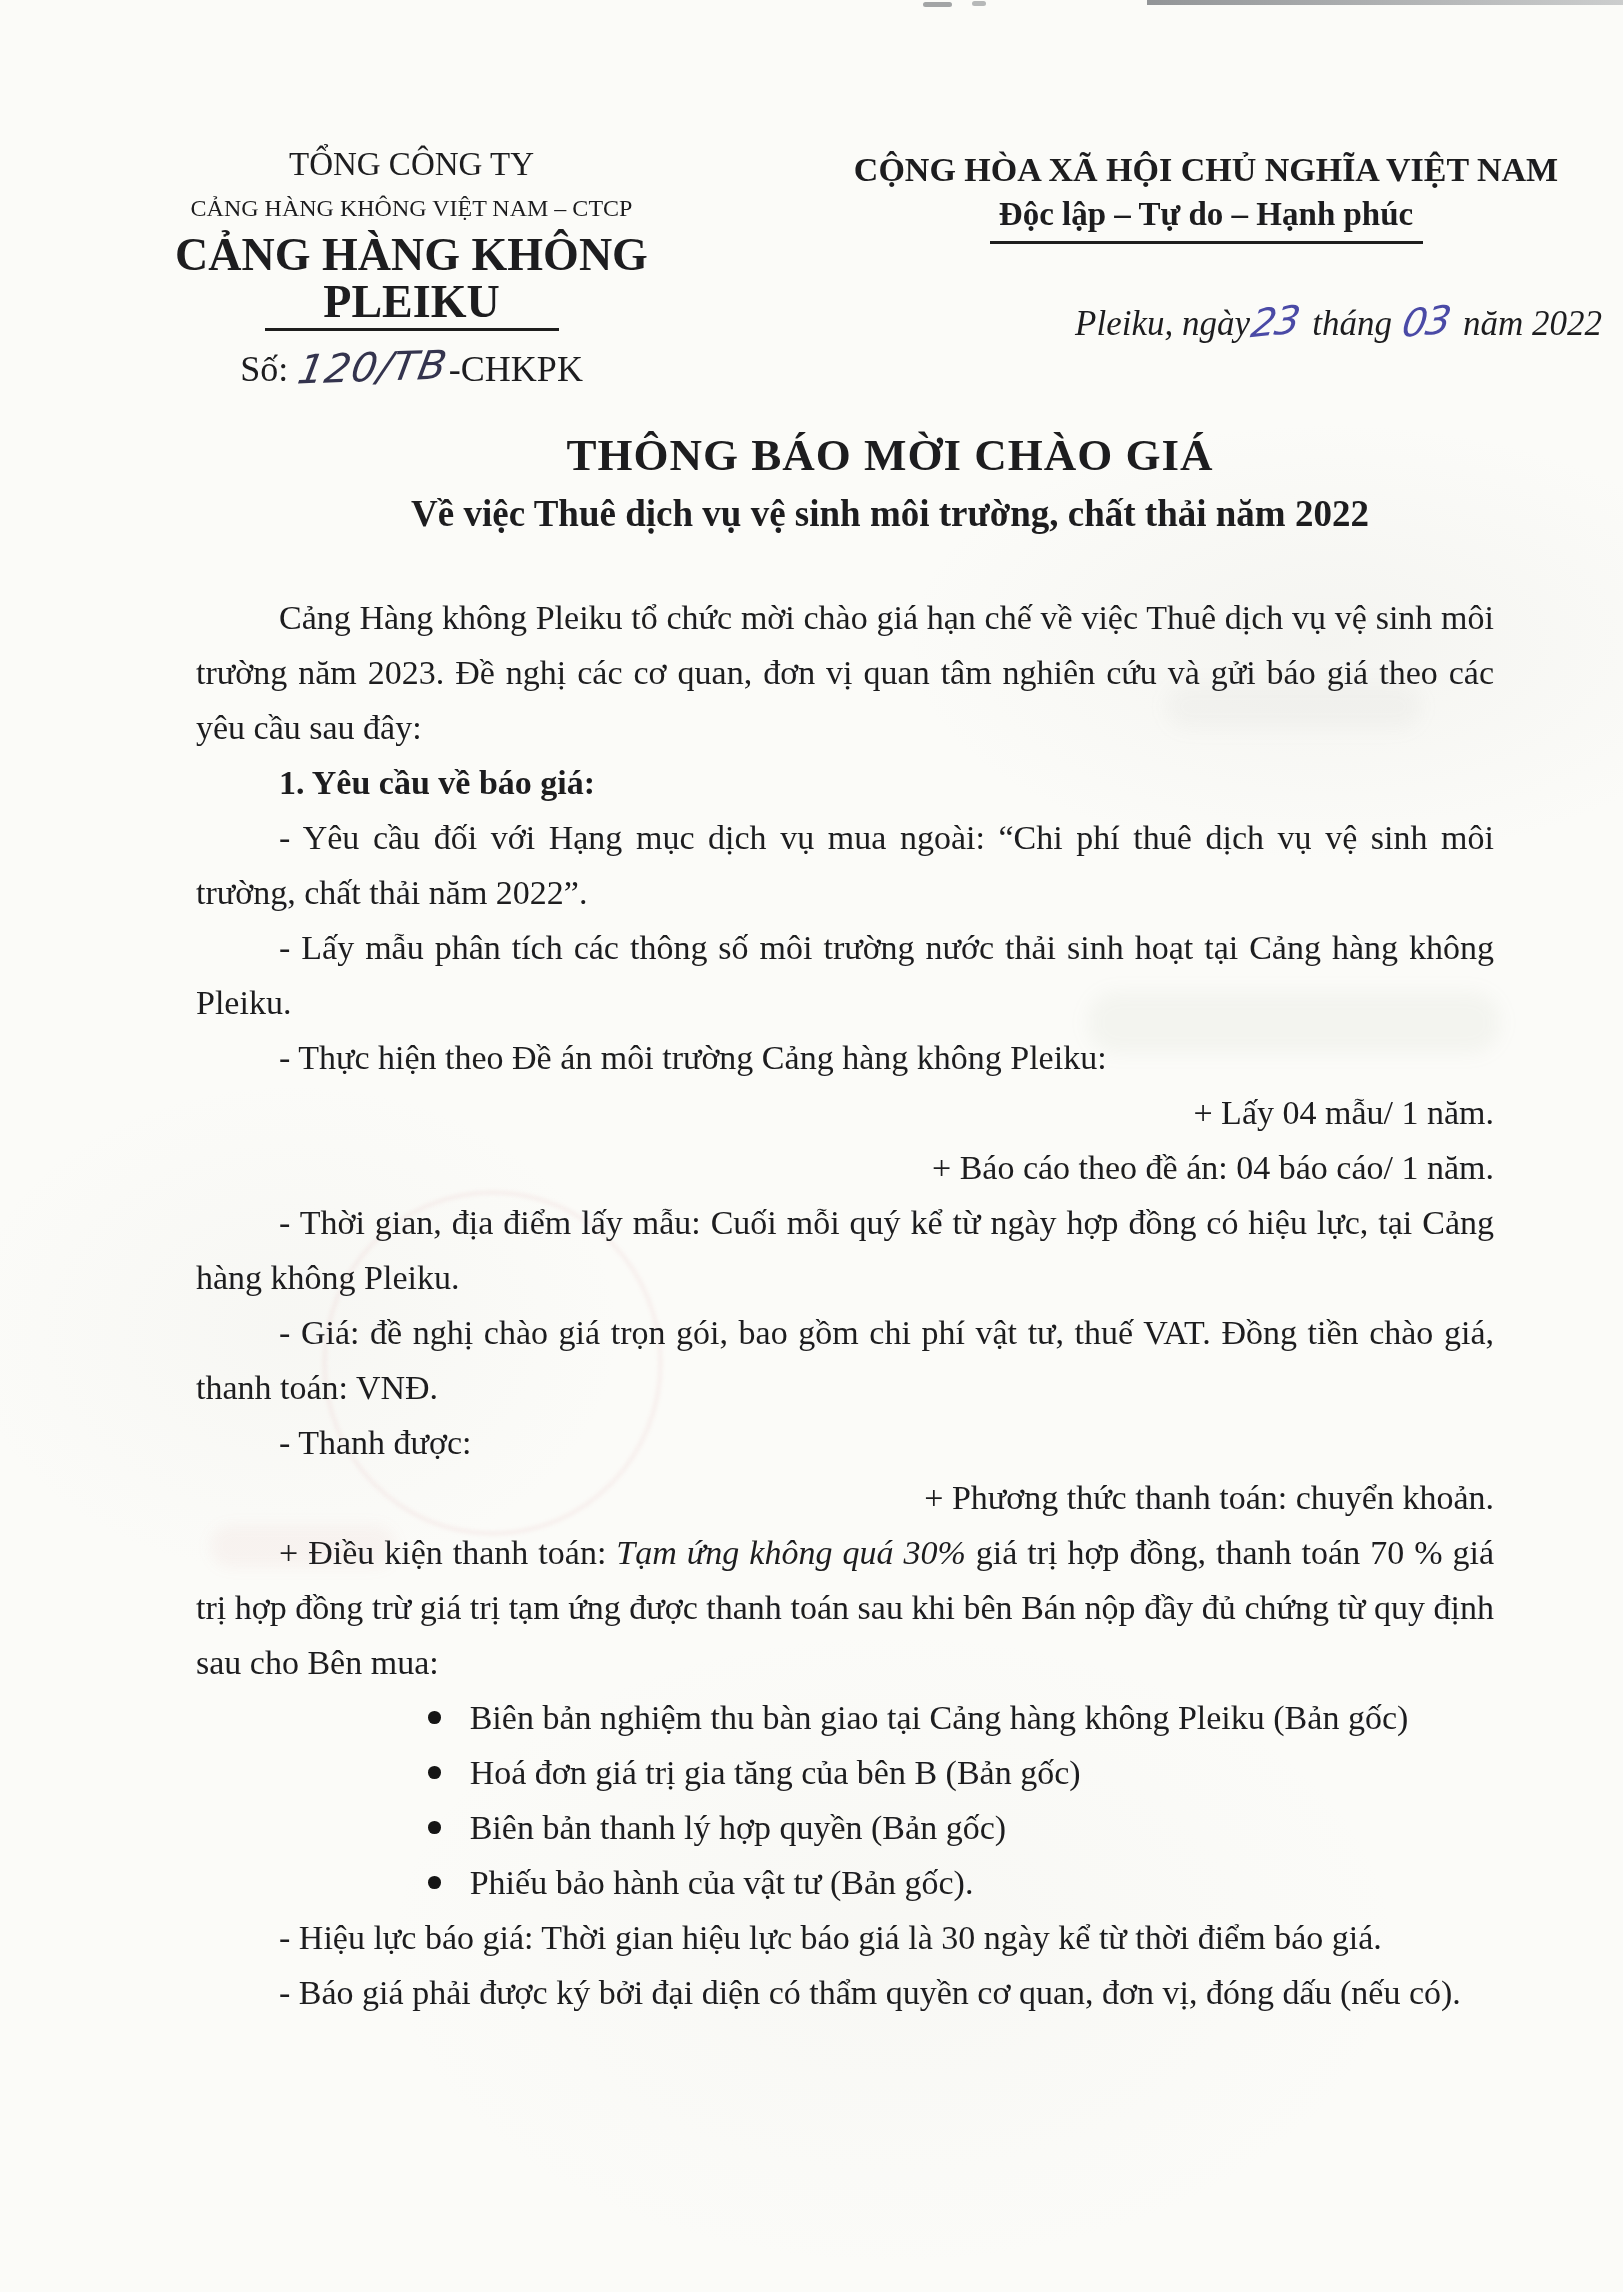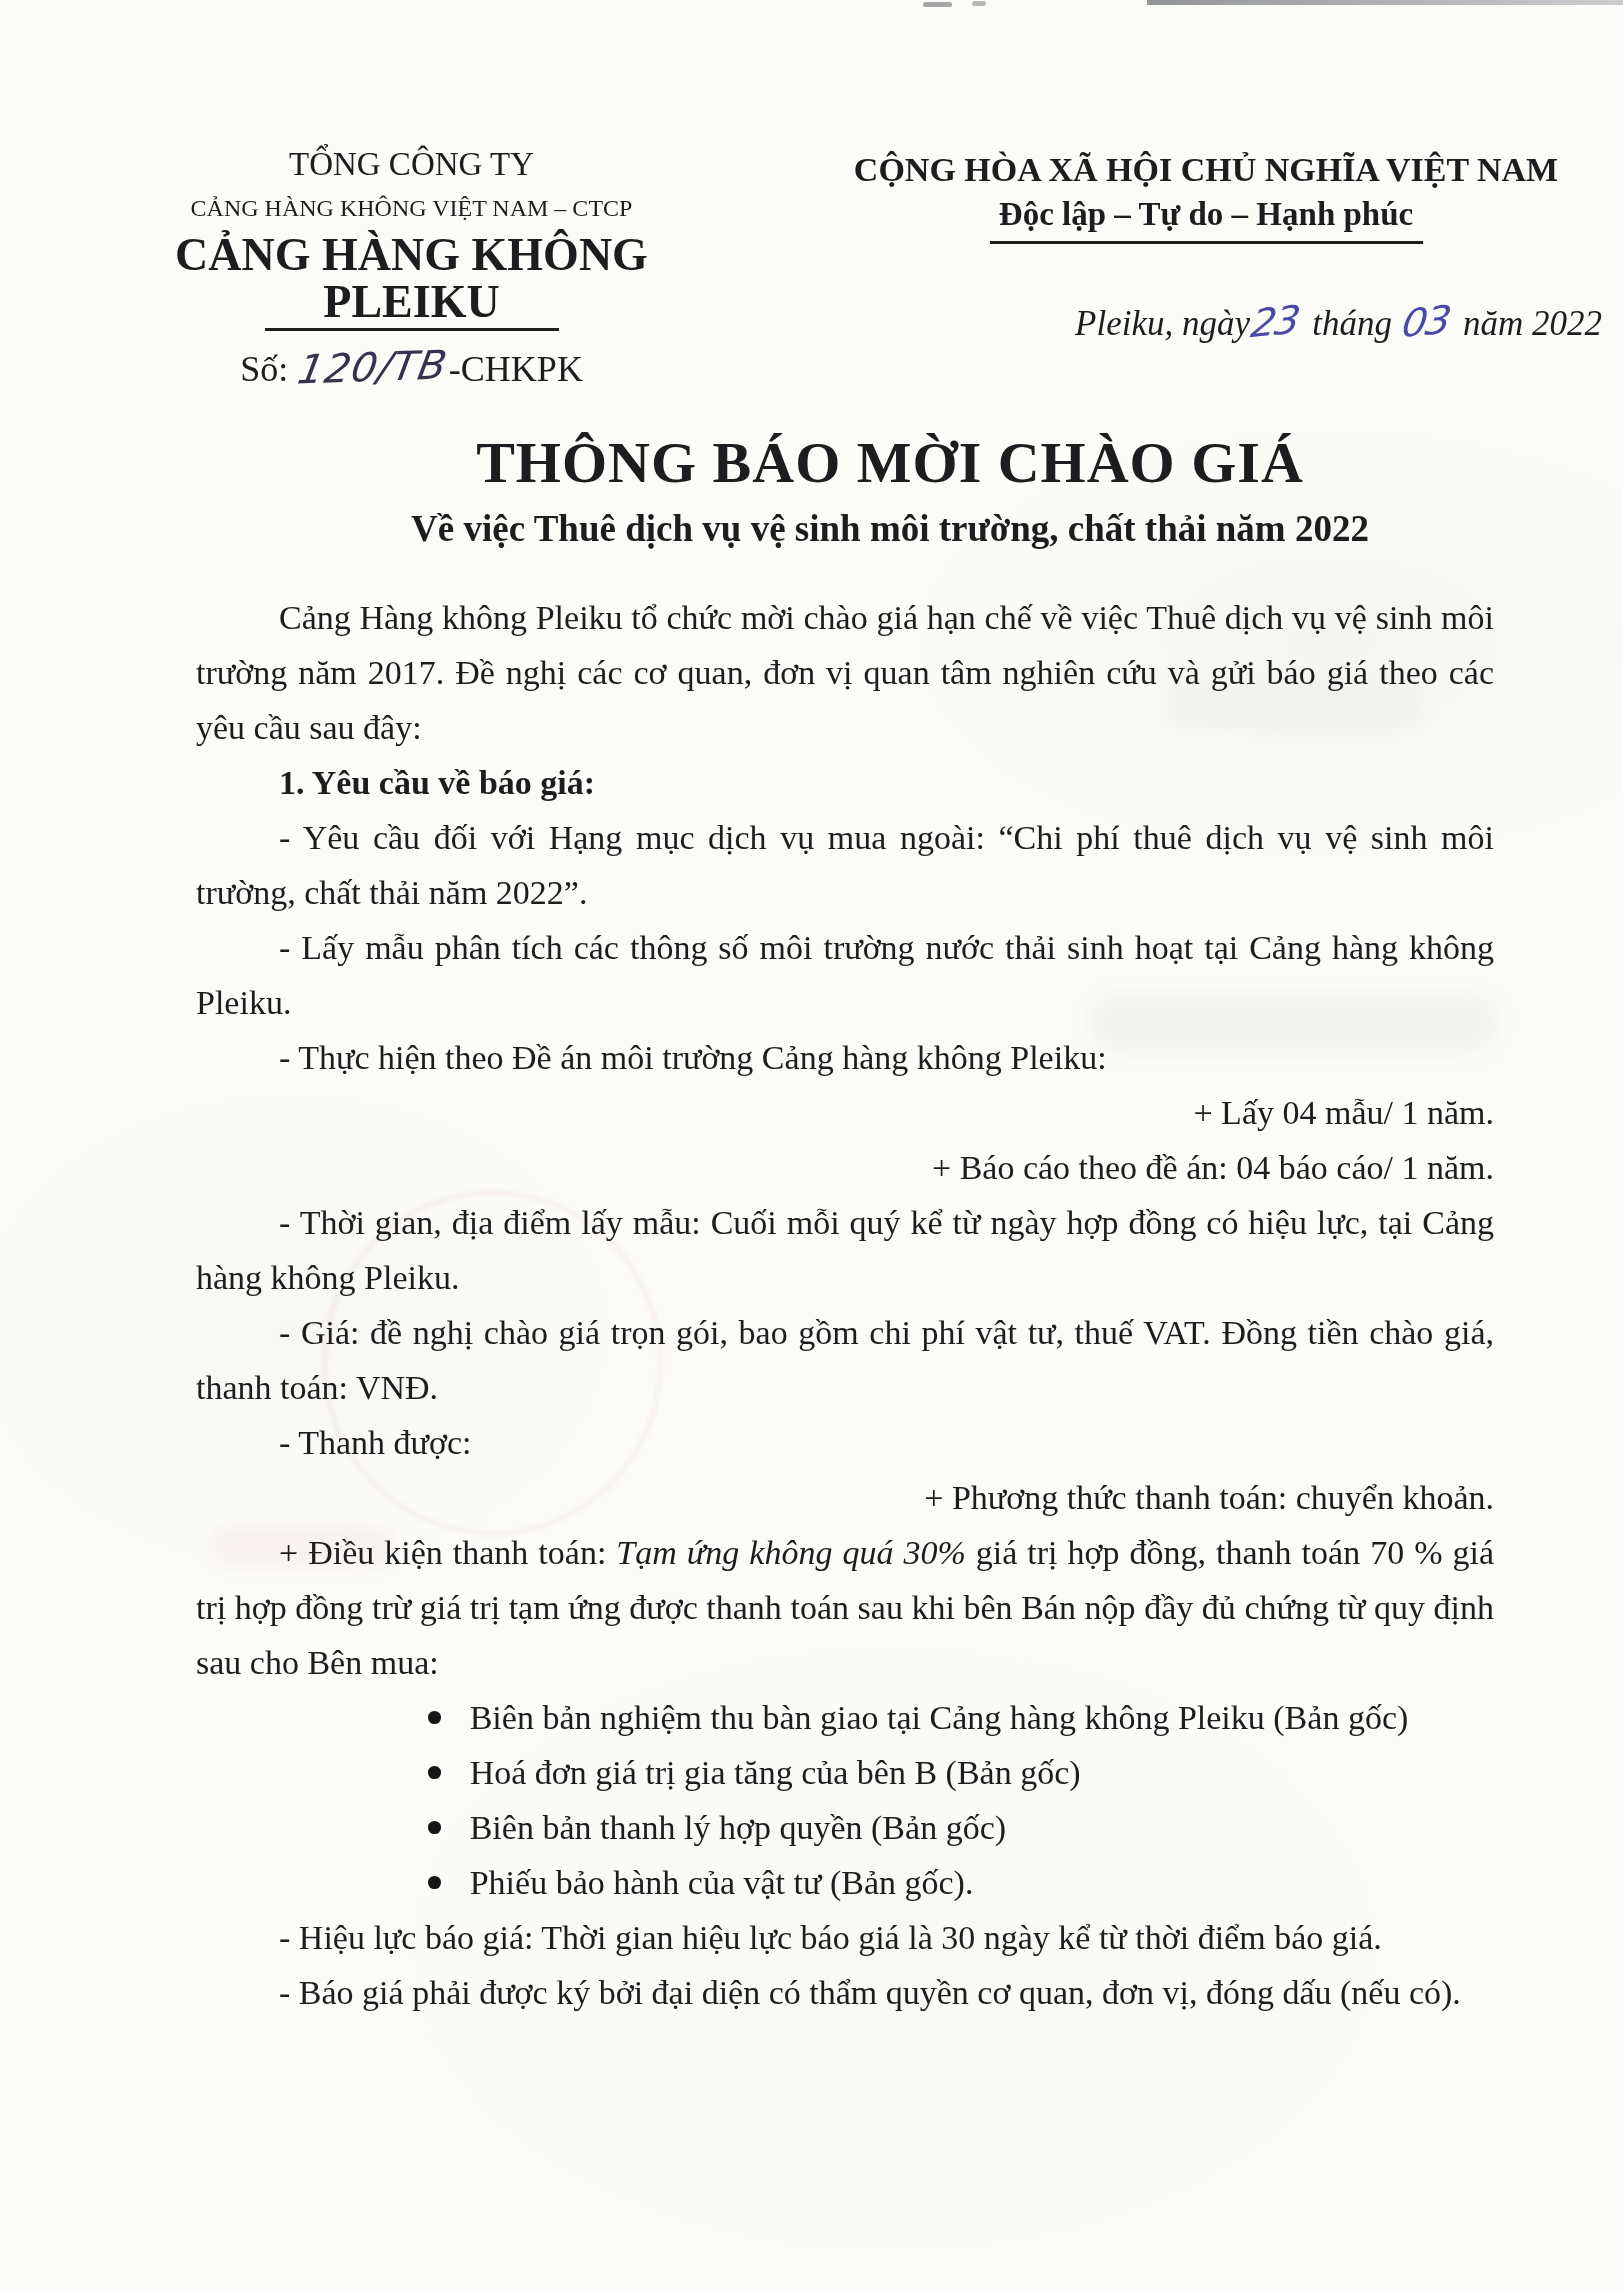--- a/index.html
+++ b/index.html
@@ -59,21 +59,21 @@
     color: #34344e; font-size: 40px; letter-spacing: 1px;
     transform: skewX(-12deg) rotate(-2deg); margin: 0 2px;
   }
   .hand-blue {
     color: #4a4aa6; font-size: 39px; letter-spacing: -2px;
     transform: skewX(-14deg) rotate(-6deg); margin: 0 5.9px 0 2px;
   }
 
   
   .title-block { position: absolute; top: 429px; left: 157px; width: 1466px; text-align: center; }
-  .title-main { font-size: 58px; font-weight: bold; letter-spacing: 1px; }
+  .title-main { font-size: 45px; font-weight: bold; letter-spacing: 1px; }
   .title-sub { font-size: 37px; font-weight: bold; margin-top: 11px; }
 
   
   .body-col {
     position: absolute; top: 590px; left: 196px; width: 1298px;
     font-size: 34px; line-height: 55px; text-align: justify;
   }
   .para { margin: 0; }
   .indent { text-indent: 83px; }
   .plusline { padding-left: 196px; text-align: right; }
@@ -122,21 +122,21 @@
     </div>
   </div>
 
   <div class="title-block">
     <div class="title-main">THÔNG BÁO MỜI CHÀO GIÁ</div>
     <div class="title-sub">Về việc Thuê dịch vụ vệ sinh môi trường, chất thải năm 2022</div>
   </div>
 
   <div class="body-col">
 
-    <p class="para indent">Cảng Hàng không Pleiku tổ chức mời chào giá hạn chế về việc Thuê dịch vụ vệ sinh môi trường năm 2017. Đề nghị các cơ quan, đơn vị quan tâm nghiên cứu và gửi báo giá theo các yêu cầu sau đây:</p>
+    <p class="para indent">Cảng Hàng không Pleiku tổ chức mời chào giá hạn chế về việc Thuê dịch vụ vệ sinh môi trường năm 2023. Đề nghị các cơ quan, đơn vị quan tâm nghiên cứu và gửi báo giá theo các yêu cầu sau đây:</p>
 
     <p class="para indent bold">1. Yêu cầu về báo giá:</p>
 
     <p class="para indent">- Yêu cầu đối với Hạng mục dịch vụ mua ngoài: “Chi phí thuê dịch vụ vệ sinh môi trường, chất thải năm 2022”.</p>
 
     <p class="para indent">- Lấy mẫu phân tích các thông số môi trường nước thải sinh hoạt tại Cảng hàng không Pleiku.</p>
 
     <p class="para indent">- Thực hiện theo Đề án môi trường Cảng hàng không Pleiku:</p>
 
     <p class="para plusline">+ Lấy 04 mẫu/ 1 năm.</p>

